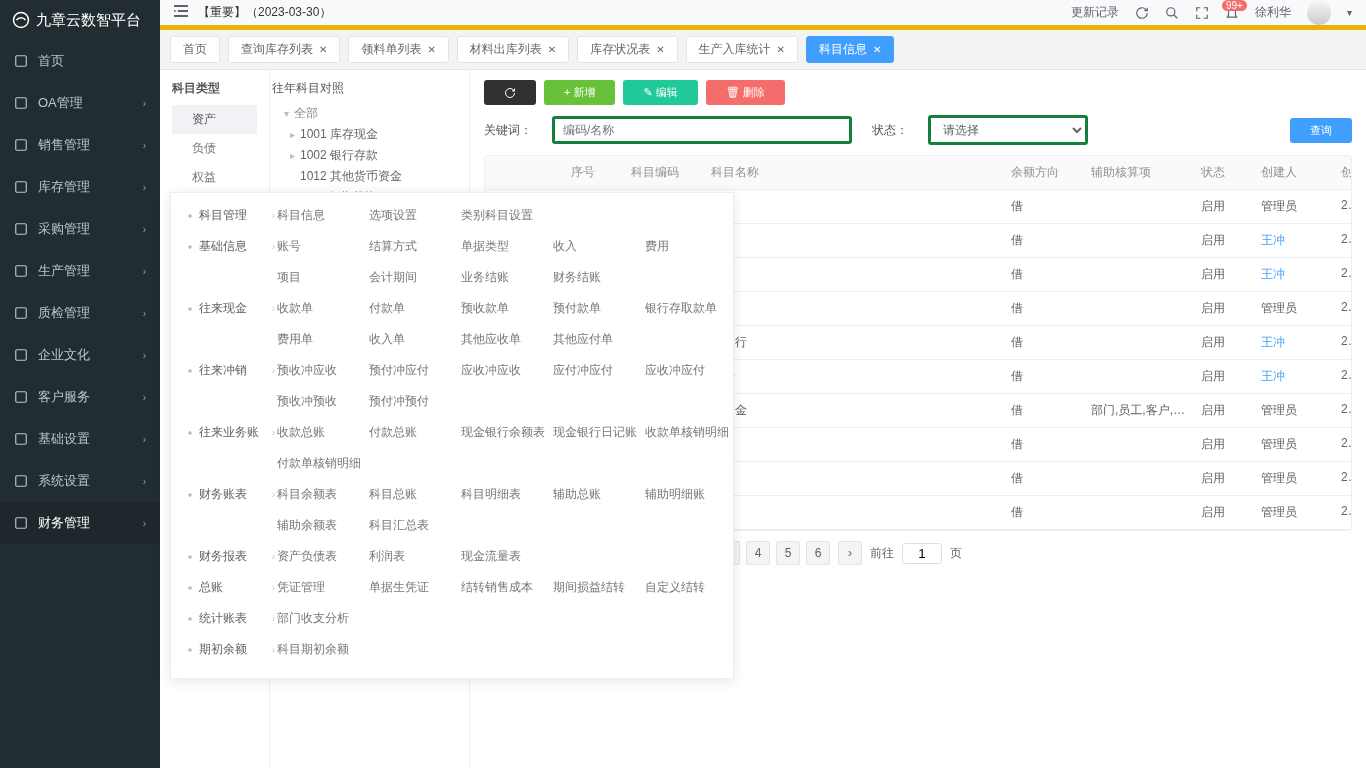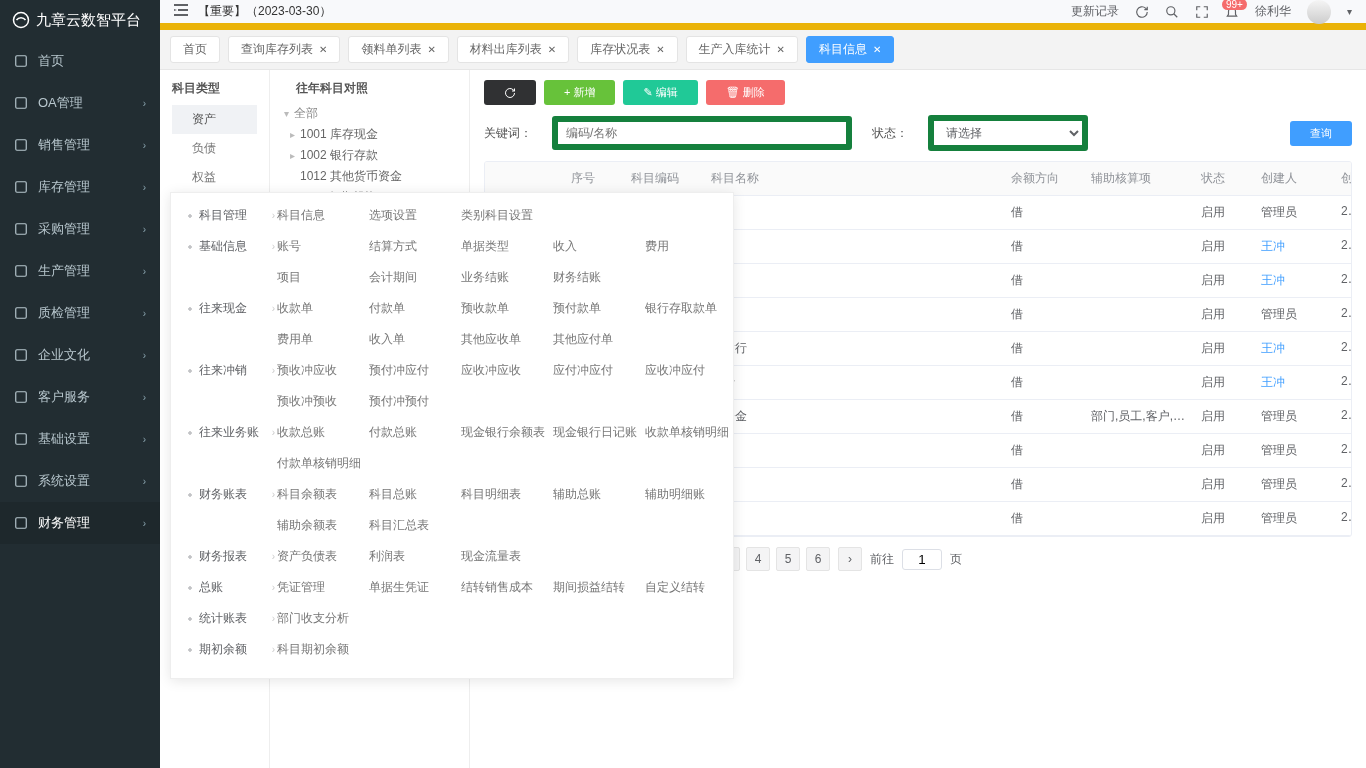--- a/index.html
+++ b/index.html
@@ -7,54 +7,54 @@
 .app { display: flex; width: 1366px; height: 768px; }
 .sidebar { width: 160px; background: #222d32; color: #b8c7ce; flex-shrink: 0; }
 .logo { display: flex; align-items: center; height: 40px; padding: 0 12px; color: #fff; font-size: 15px; font-weight: 500; }
 .logo svg { width: 18px; height: 18px; margin-right: 6px; }
 .nav-item { display: flex; align-items: center; justify-content: space-between; height: 42px; padding: 0 14px; cursor: pointer; font-size: 13px; }
 .nav-item .lbl { display: flex; align-items: center; }
 .nav-item .lbl svg { width: 14px; height: 14px; margin-right: 10px; fill: #b8c7ce; }
 .nav-item.active { color: #fff; background: #1e282c; }
 .chev { font-size: 10px; color: #8aa4af; }
 .main { flex: 1; display: flex; flex-direction: column; position: relative; }
-.topbar { display: flex; align-items: center; justify-content: space-between; height: 30px; padding: 0 14px; border-bottom: 7px solid #eab308; background: #f8f9fb; }
+.topbar { display: flex; align-items: center; justify-content: space-between; height: 30px; padding: 0 14px; border-bottom: 5px solid #eab308; background: #f8f9fb; }
 .top-left { display: flex; align-items: center; color: #333; }
 .top-left .ham { margin-right: 10px; cursor: pointer; }
 .top-right { display: flex; align-items: center; gap: 16px; color: #606266; margin-left: 45px; }
 .top-right .icn { cursor: pointer; display: flex; align-items: center; }
 .badge { position: relative; }
 .badge .cnt { position: absolute; top: -6px; right: -8px; background: #f56c6c; color: #fff; font-size: 10px; border-radius: 8px; padding: 0 4px; }
 .avatar { width: 24px; height: 24px; border-radius: 50%; background: linear-gradient(#f5f5f5,#ccc); display: inline-block; }
 .tabs { display: flex; gap: 8px; padding: 6px 10px; background: #f3f3f3; border-bottom: 1px solid #e6e6e6; }
 .tab { padding: 4px 12px; background: #fff; border: 1px solid #e4e4e4; border-radius: 3px; display: flex; align-items: center; gap: 6px; cursor: pointer; color: #666; }
 .tab.active { background: #409eff; border-color: #409eff; color: #fff; }
 .tab .x { font-size: 10px; cursor: pointer; }
 .workarea { flex: 1; display: flex; overflow: hidden; }
 .col-type { width: 110px; border-right: 1px solid #eee; padding: 10px 12px; }
 .col-type .ttl { font-weight: 700; color: #555; margin-bottom: 8px; }
 .col-type .titem { padding: 6px 20px; cursor: pointer; color: #777; }
 .col-type .titem.sel { background: #f0f2f5; color: #555; }
 .col-tree { width: 200px; border-right: 1px solid #eee; padding: 8px 2px; overflow: auto; font-size: 12px; }
-.col-tree .ttl { font-weight: 700; color: #555; margin: 2px 24px 6px; }
+.col-tree .ttl { font-weight: 400; color: #555; margin: 2px 0 6px; }
 .tree-item { padding: 2px 0 2px 18px; color: #666; white-space: nowrap; cursor: pointer; }
 .tree-item.lv1 { padding-left: 12px; color: #888; }
 .tree-item .tog { display: inline-block; width: 8px; color: #bbb; margin-right: 2px; font-size: 10px; }
 .col-main { flex: 1; padding: 10px 14px; display: flex; flex-direction: column; overflow: hidden; }
 .hint { color: #f56c6c; margin-bottom: 8px; font-size: 12px; }
 .btns { display: flex; gap: 8px; margin-bottom: 10px; }
 .btn { padding: 5px 20px; border-radius: 3px; border: none; cursor: pointer; color: #fff; font-size: 11px; display: flex; align-items: center; gap: 4px; }
 .btn-refresh { background: #303133; }
 .btn-add { background: #67c23a; }
 .btn-edit { background: #5cb85c; background:#1abc9c; }
 .btn-edit { background: #20c997; }
 .btn-del { background: #f56c6c; }
 .filters { display: flex; align-items: center; gap: 20px; margin-bottom: 10px; }
 .filters label { color: #555; }
-.filters input, .filters select { border: 6px solid #15803d; border-radius: 3px; padding: 4px 8px; font-size: 12px; color: #606266; }
+.filters input, .filters select { border: 3px solid #15803d; border-radius: 3px; padding: 4px 8px; font-size: 12px; color: #606266; }
 .filters input { width: 300px; }
 .filters select { width: 160px; background: #fff; }
 .btn-q { background: #409eff; margin-left: auto; }
 .tbl { border: 1px solid #ebeef5; border-radius: 3px; overflow: hidden; flex: 0 0 auto; }
 .tbl .row { display: grid; grid-template-columns: 40px 40px 60px 80px 160px 140px 80px 110px 60px 80px 1fr; border-bottom: 1px solid #ebeef5; font-size: 12px; }
 .tbl .hd { background: #fafafa; color: #909399; font-weight: 500; }
 .tbl .cell { padding: 8px 6px; overflow: hidden; white-space: nowrap; text-overflow: ellipsis; }
 .link { color: #409eff; cursor: pointer; }
 .pager { display: flex; align-items: center; gap: 8px; padding: 10px 0; color: #606266; }
 .pager select { border: 1px solid #dcdfe6; border-radius: 3px; padding: 2px 6px; }

